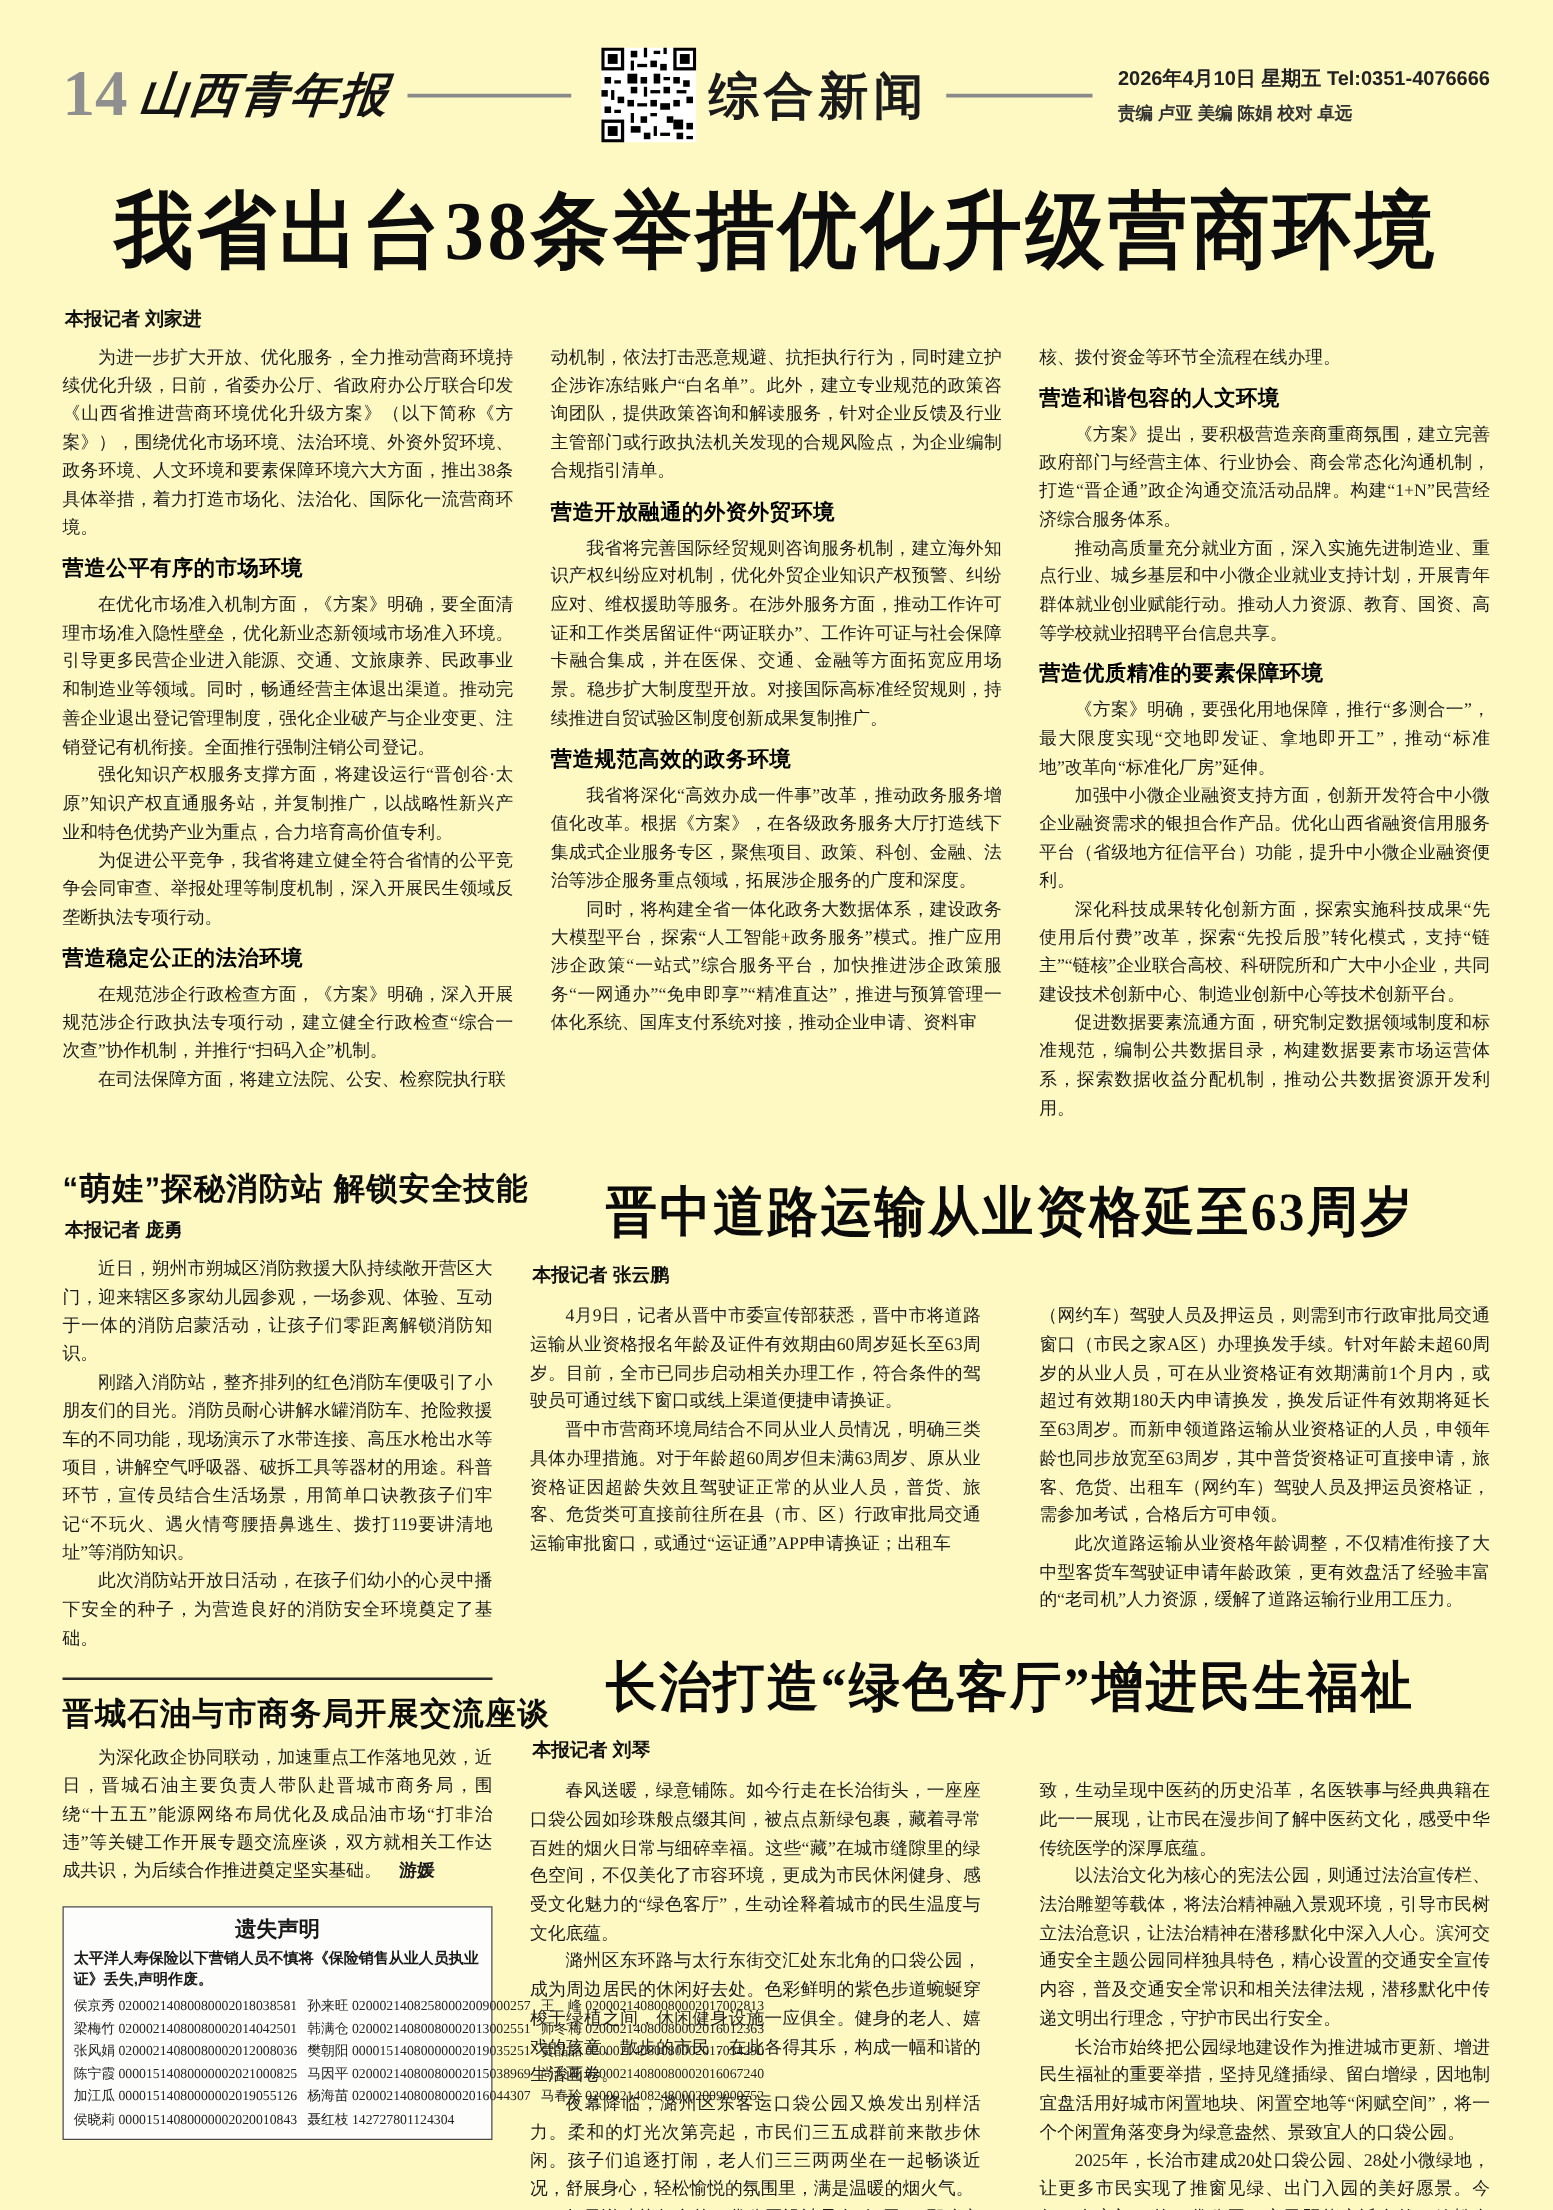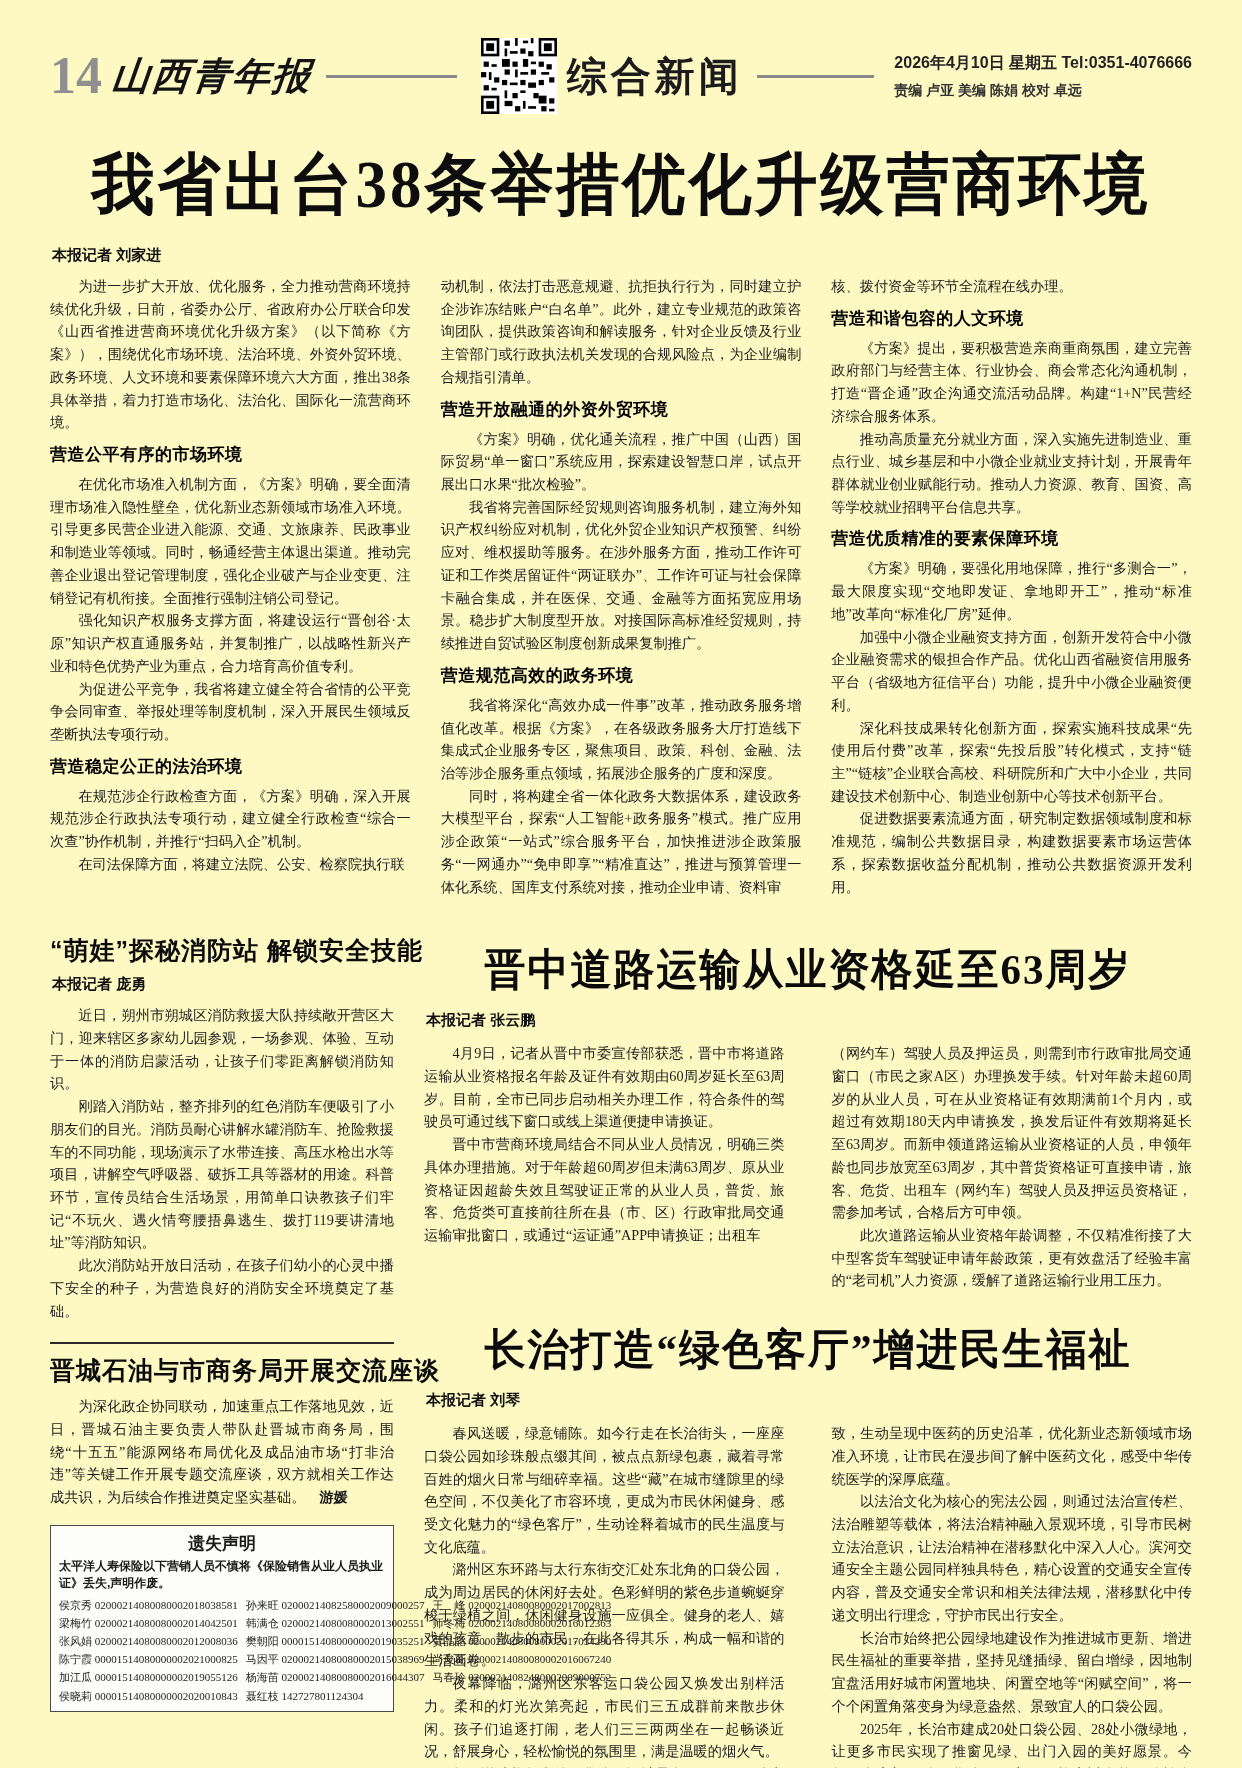--- a/index.html
+++ b/index.html
@@ -136,21 +136,20 @@
           <p class="para" data-name="article-paragraph">在优化市场准入机制方面，《方案》明确，要全面清理市场准入隐性壁垒，优化新业态新领域市场准入环境。引导更多民营企业进入能源、交通、文旅康养、民政事业和制造业等领域。同时，畅通经营主体退出渠道。推动完善企业退出登记管理制度，强化企业破产与企业变更、注销登记有机衔接。全面推行强制注销公司登记。</p>
           <p class="para" data-name="article-paragraph">强化知识产权服务支撑方面，将建设运行“晋创谷·太原”知识产权直通服务站，并复制推广，以战略性新兴产业和特色优势产业为重点，合力培育高价值专利。</p>
           <p class="para" data-name="article-paragraph">为促进公平竞争，我省将建立健全符合省情的公平竞争会同审查、举报处理等制度机制，深入开展民生领域反垄断执法专项行动。</p>
           <h3 class="subhead" data-name="article-subhead">营造稳定公正的法治环境</h3>
           <p class="para" data-name="article-paragraph">在规范涉企行政检查方面，《方案》明确，深入开展规范涉企行政执法专项行动，建立健全行政检查“综合一次查”协作机制，并推行“扫码入企”机制。</p>
           <p class="para" data-name="article-paragraph">在司法保障方面，将建立法院、公安、检察院执行联</p>
         </div>
       <div class="col" data-name="lead-column-2">
           <p class="para cont" data-name="article-paragraph">动机制，依法打击恶意规避、抗拒执行行为，同时建立护企涉诈冻结账户“白名单”。此外，建立专业规范的政策咨询团队，提供政策咨询和解读服务，针对企业反馈及行业主管部门或行政执法机关发现的合规风险点，为企业编制合规指引清单。</p>
           <h3 class="subhead" data-name="article-subhead">营造开放融通的外资外贸环境</h3>
-          <p class="para" data-name="article-paragraph">《方案》明确，优化通关流程，推广中国（山西）国际贸易“单一窗口”系统应用，探索建设智慧口岸，试点开展出口水果“批次检验”。</p>
           <p class="para" data-name="article-paragraph">我省将完善国际经贸规则咨询服务机制，建立海外知识产权纠纷应对机制，优化外贸企业知识产权预警、纠纷应对、维权援助等服务。在涉外服务方面，推动工作许可证和工作类居留证件“两证联办”、工作许可证与社会保障卡融合集成，并在医保、交通、金融等方面拓宽应用场景。稳步扩大制度型开放。对接国际高标准经贸规则，持续推进自贸试验区制度创新成果复制推广。</p>
           <h3 class="subhead" data-name="article-subhead">营造规范高效的政务环境</h3>
           <p class="para" data-name="article-paragraph">我省将深化“高效办成一件事”改革，推动政务服务增值化改革。根据《方案》，在各级政务服务大厅打造线下集成式企业服务专区，聚焦项目、政策、科创、金融、法治等涉企服务重点领域，拓展涉企服务的广度和深度。</p>
           <p class="para" data-name="article-paragraph">同时，将构建全省一体化政务大数据体系，建设政务大模型平台，探索“人工智能+政务服务”模式。推广应用涉企政策“一站式”综合服务平台，加快推进涉企政策服务“一网通办”“免申即享”“精准直达”，推进与预算管理一体化系统、国库支付系统对接，推动企业申请、资料审</p>
         </div>
       <div class="col" data-name="lead-column-3">
           <p class="para cont" data-name="article-paragraph">核、拨付资金等环节全流程在线办理。</p>
           <h3 class="subhead" data-name="article-subhead">营造和谐包容的人文环境</h3>
           <p class="para" data-name="article-paragraph">《方案》提出，要积极营造亲商重商氛围，建立完善政府部门与经营主体、行业协会、商会常态化沟通机制，打造“晋企通”政企沟通交流活动品牌。构建“1+N”民营经济综合服务体系。</p>
           <p class="para" data-name="article-paragraph">推动高质量充分就业方面，深入实施先进制造业、重点行业、城乡基层和中小微企业就业支持计划，开展青年群体就业创业赋能行动。推动人力资源、教育、国资、高等学校就业招聘平台信息共享。</p>
@@ -229,21 +228,21 @@
         <h2 class="big-headline" data-name="changzhi-headline">长治打造“绿色客厅”增进民生福祉</h2>
         <div class="reporter" data-name="changzhi-reporter">本报记者 刘琴</div>
         <div class="cols2" data-name="changzhi-columns">
           <div data-name="changzhi-column-1">
               <p class="para" data-name="article-paragraph">春风送暖，绿意铺陈。如今行走在长治街头，一座座口袋公园如珍珠般点缀其间，被点点新绿包裹，藏着寻常百姓的烟火日常与细碎幸福。这些“藏”在城市缝隙里的绿色空间，不仅美化了市容环境，更成为市民休闲健身、感受文化魅力的“绿色客厅”，生动诠释着城市的民生温度与文化底蕴。</p>
               <p class="para" data-name="article-paragraph">潞州区东环路与太行东街交汇处东北角的口袋公园，成为周边居民的休闲好去处。色彩鲜明的紫色步道蜿蜒穿梭于绿植之间，休闲健身设施一应俱全。健身的老人、嬉戏的孩童、散步的市民，在此各得其乐，构成一幅和谐的生活画卷。</p>
               <p class="para" data-name="article-paragraph">夜幕降临，潞州区东客运口袋公园又焕发出别样活力。柔和的灯光次第亮起，市民们三五成群前来散步休闲。孩子们追逐打闹，老人们三三两两坐在一起畅谈近况，舒展身心，轻松愉悦的氛围里，满是温暖的烟火气。</p>
               <p class="para" data-name="article-paragraph">如果说功能复合的口袋公园设计只有“好用”，那么文化的浸润则使其更加“耐读”。长治市在公园绿地建设中，坚持生态与文化并重，将历史文化元素巧妙融入景观设计，让市民在休闲赏景的同时，潜移默化地感受文化魅力，让文化浸润“有颜值”更有“内涵”。</p>
             </div>
           <div data-name="changzhi-column-2">
-              <p class="para cont" data-name="article-paragraph">致，生动呈现中医药的历史沿革，优化新业态新领域市场准入环境，让市民在漫步间了解中医药文化，感受中华传统医学的深厚底蕴。</p>
+              <p class="para cont" data-name="article-paragraph">致，生动呈现中医药的历史沿革，名医轶事与经典典籍在此一一展现，让市民在漫步间了解中医药文化，感受中华传统医学的深厚底蕴。</p>
               <p class="para" data-name="article-paragraph">以法治文化为核心的宪法公园，则通过法治宣传栏、法治雕塑等载体，将法治精神融入景观环境，引导市民树立法治意识，让法治精神在潜移默化中深入人心。滨河交通安全主题公园同样独具特色，精心设置的交通安全宣传内容，普及交通安全常识和相关法律法规，潜移默化中传递文明出行理念，守护市民出行安全。</p>
               <p class="para" data-name="article-paragraph">长治市始终把公园绿地建设作为推进城市更新、增进民生福祉的重要举措，坚持见缝插绿、留白增绿，因地制宜盘活用好城市闲置地块、闲置空地等“闲赋空间”，将一个个闲置角落变身为绿意盎然、景致宜人的口袋公园。</p>
               <p class="para" data-name="article-paragraph">2025年，长治市建成20处口袋公园、28处小微绿地，让更多市民实现了推窗见绿、出门入园的美好愿景。今年，在家门口的口袋公园，市民既能亲近自然、放松身心，又能感受文化熏陶，真正把幸福“装”进日常。方寸微绿，浓缩城市温情。一座座口袋公园虽无宏大景观，却承载着城市最质朴的温暖，映照着生活最本真的美好。长治将继续推进口袋公园建设，让更多绿色空间走进市民生活，不断提升城市宜居度与幸福感，让长治的街头巷尾处处见绿意、处处暖心。</p>
             </div>
         </div>
       </article>
     </div>
   </div>
 
 </div>

